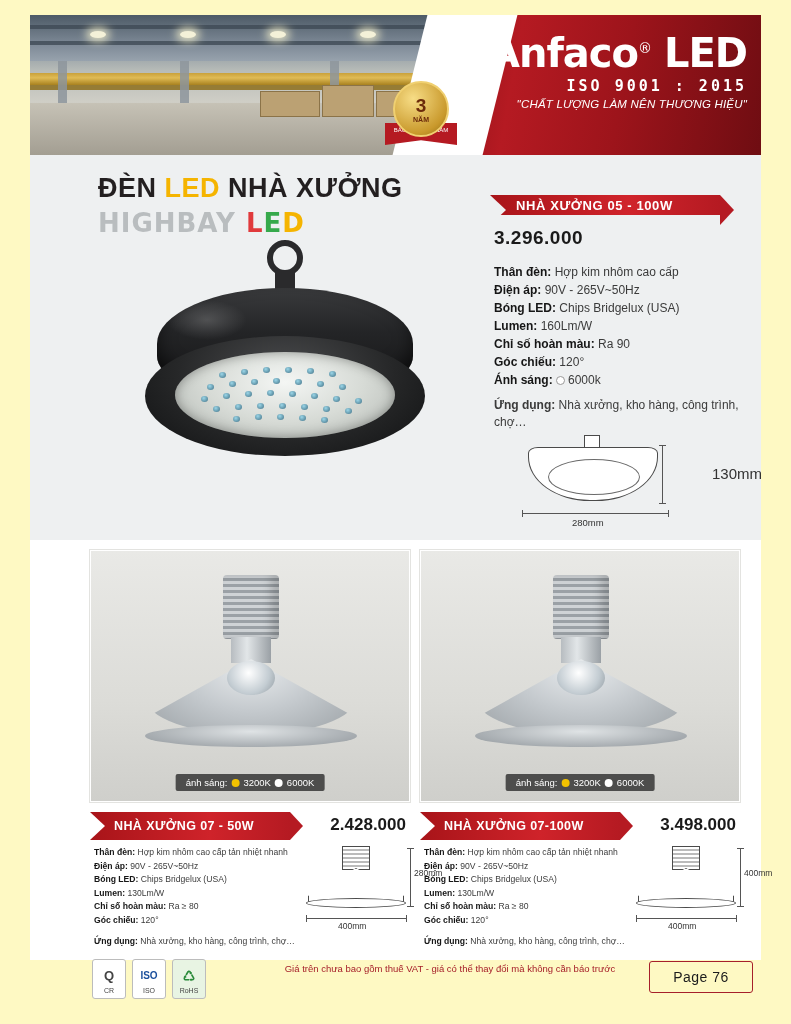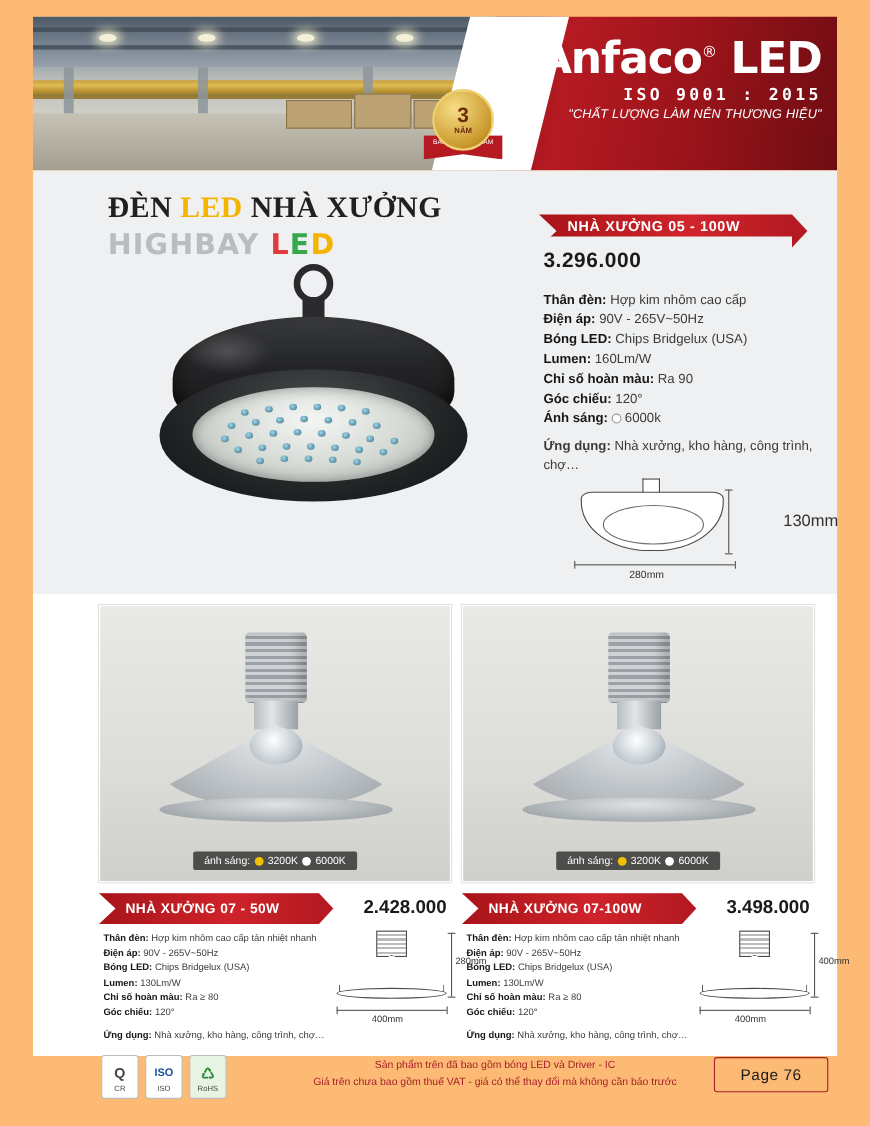--- a/index.html
+++ b/index.html
@@ -5,21 +5,21 @@
   * { box-sizing: border-box; margin: 0; padding: 0; }
   body {
     width: 791px; height: 1024px;
     font-family: "Liberation Sans", sans-serif;
     background: #ffffff;
     overflow: hidden;
     position: relative;
   }
   .page {
     position: absolute; left: 0; top: 0; width: 791px; height: 1024px;
-    background: #fdba74;
+    background: #fef9c3;
   }
   
   .header {
     position: absolute; left: 30px; top: 15px; width: 731px; height: 140px;
     overflow: hidden;
   }
   .header-photo {
     position: absolute; left: 0; top: 0; width: 470px; height: 140px;
     background:
       linear-gradient(180deg, #9aa6b2 0%, #7d8b99 18%, #b8bcb8 40%, #cfcec6 62%, #b9b5ab 100%);
@@ -101,21 +101,21 @@
     background:#b51a22; color:#fff; font-size:6px; text-align:center; line-height:11px;
     padding-top: 2px;
     clip-path: polygon(0 0, 100% 0, 100% 100%, 50% 78%, 0 100%);
   }
   
   .top-section {
     position:absolute; left:30px; top:155px; width:731px; height:385px;
     background: #eef0f1;
   }
   .title-block { position:absolute; left: 68px; top: 18px; }
-  .t1 { font-size: 27px; font-weight: 700; letter-spacing: .5px; color:#231f20; font-family:Liberation Serif, serif;}
+  .t1 { font-size: 27px; font-weight: 700; letter-spacing: .5px; color:#231f20; font-family:Liberation Sans, sans-serif;}
   .t1 .led { color:#f5b400; }
   .t2 { font-size: 26px; font-weight: 700; letter-spacing: 1px; margin-top: 4px; font-family:"DejaVu Sans", sans-serif;}
   .t2 .h { color:#b9bdbf; }
   .t2 .l { color:#e03a3c; }
   .t2 .e { color:#36a94b; }
   .t2 .d { color:#f5b400; }
 
   
   .lamp {
     position:absolute; left: 85px; top: 85px; width: 340px; height: 250px;
@@ -578,19 +578,18 @@
       <div class="cert">
           <div class="cert-badge" style="color:#1a4f9c;font-size:10px">ISO</div>
           <span>ISO</span>
         </div>
       <div class="cert green">
           <div class="cert-badge" style="color:#2a8a3a;font-size:14px">♺</div>
           <span>RoHS</span>
         </div>
     </div>
     <div class="foot-text">
-      <div>Sản phẩm trên đã bao gồm bóng LED và Driver - IC</div>
       <div>Giá trên chưa bao gồm thuế VAT - giá có thể thay đổi mà không cần báo trước</div>
     </div>
     <div class="page-box">Page  76</div>
   </div>
 
 </div>
 
 </body></html>

